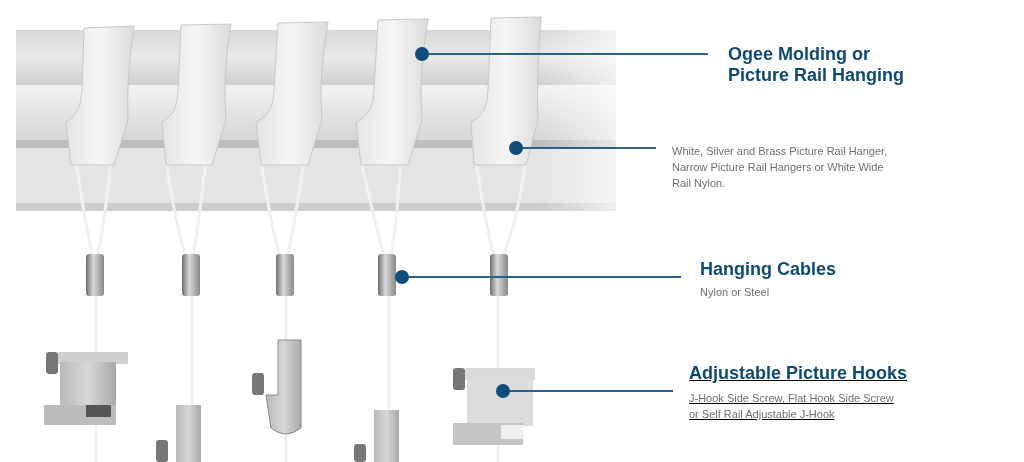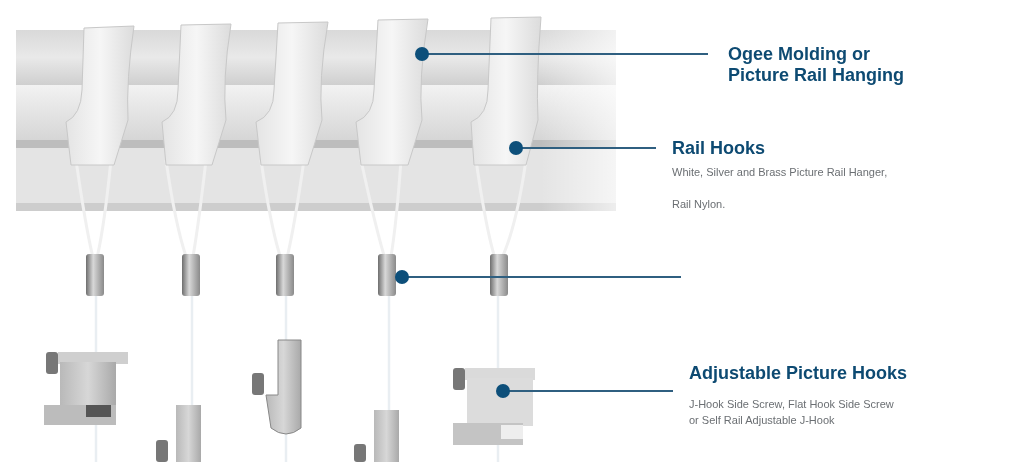--- a/index.html
+++ b/index.html
@@ -133,36 +133,37 @@
   <div class="callout-line" style="left:406px; top:53px; width:286px;"></div>
   <div class="callout-dot" style="left:399px; top:47px;"></div>
   <div class="label" style="left:712px; top:44px;">
     <p class="label-title">Ogee Molding or</p>
     <p class="label-title">Picture Rail Hanging</p>
   </div>
 
   <div class="callout-line" style="left:500px; top:147px; width:140px;"></div>
   <div class="callout-dot" style="left:493px; top:141px;"></div>
   <div class="label" style="left:656px; top:138px;">
-    <p class="label-title">Rail Hooks</p>
     <p class="label-desc" style="margin-top:5px;">
       <span>White, Silver and Brass Picture Rail Hanger,</span><br>
-      <br>
+      <span>Narrow Picture Rail Hangers or White Wide</span><br>
       <span>Rail Nylon.</span>
     </p>
   </div>
 
   <div class="callout-line" style="left:386px; top:276px; width:279px;"></div>
   <div class="callout-dot" style="left:379px; top:270px;"></div>
   <div class="label" style="left:684px; top:259px;">
+    <p class="label-title">Hanging Cables</p>
+    <p class="label-desc">Nylon or Steel</p>
   </div>
 
   <div class="callout-line" style="left:487px; top:390px; width:170px;"></div>
   <div class="callout-dot" style="left:480px; top:384px;"></div>
-  <div class="label" style="left:673px; top:363px;">
+  <div class="label" style="left:673px; top:363px;text-decoration:underline;">
     <p class="label-title">Adjustable Picture Hooks</p>
-    <p class="label-desc" style="margin-top:12px;">
+    <p class="label-desc" style="margin-top:6px;">
       <span>J-Hook Side Screw, Flat Hook Side Screw</span><br>
       <span>or Self Rail Adjustable J-Hook</span>
     </p>
   </div>
 
 </div>
 
 </body></html>

